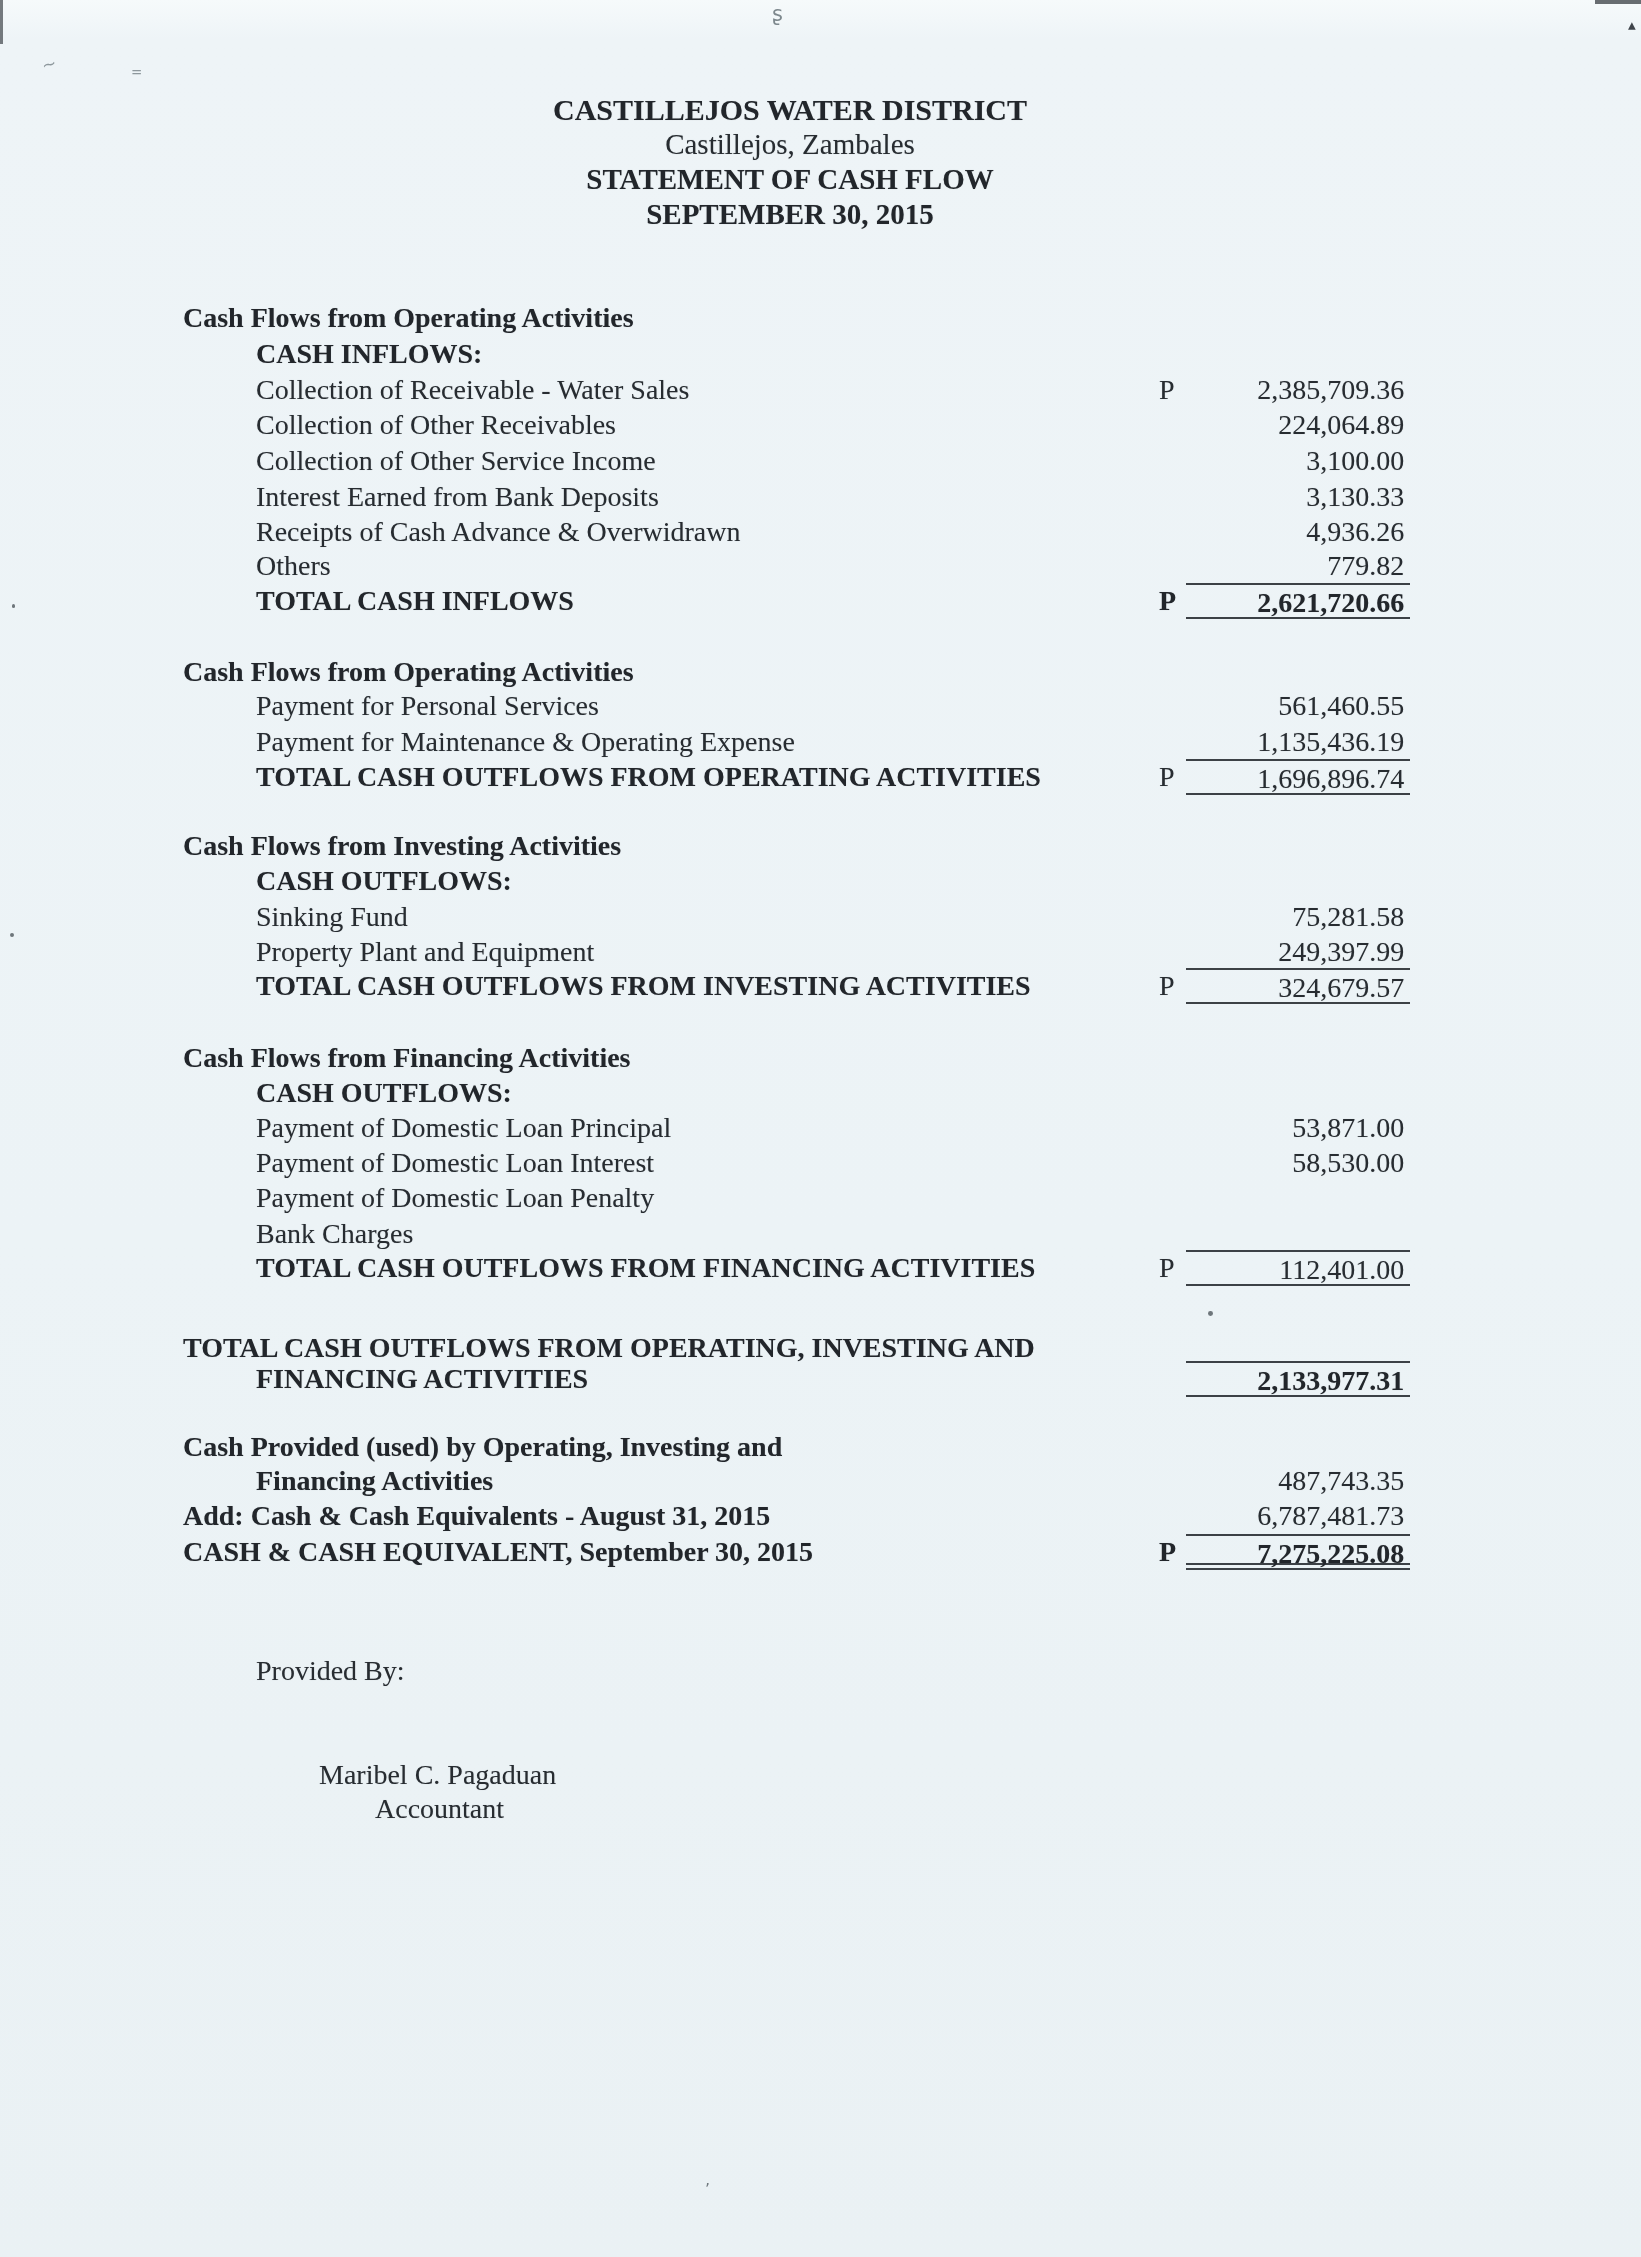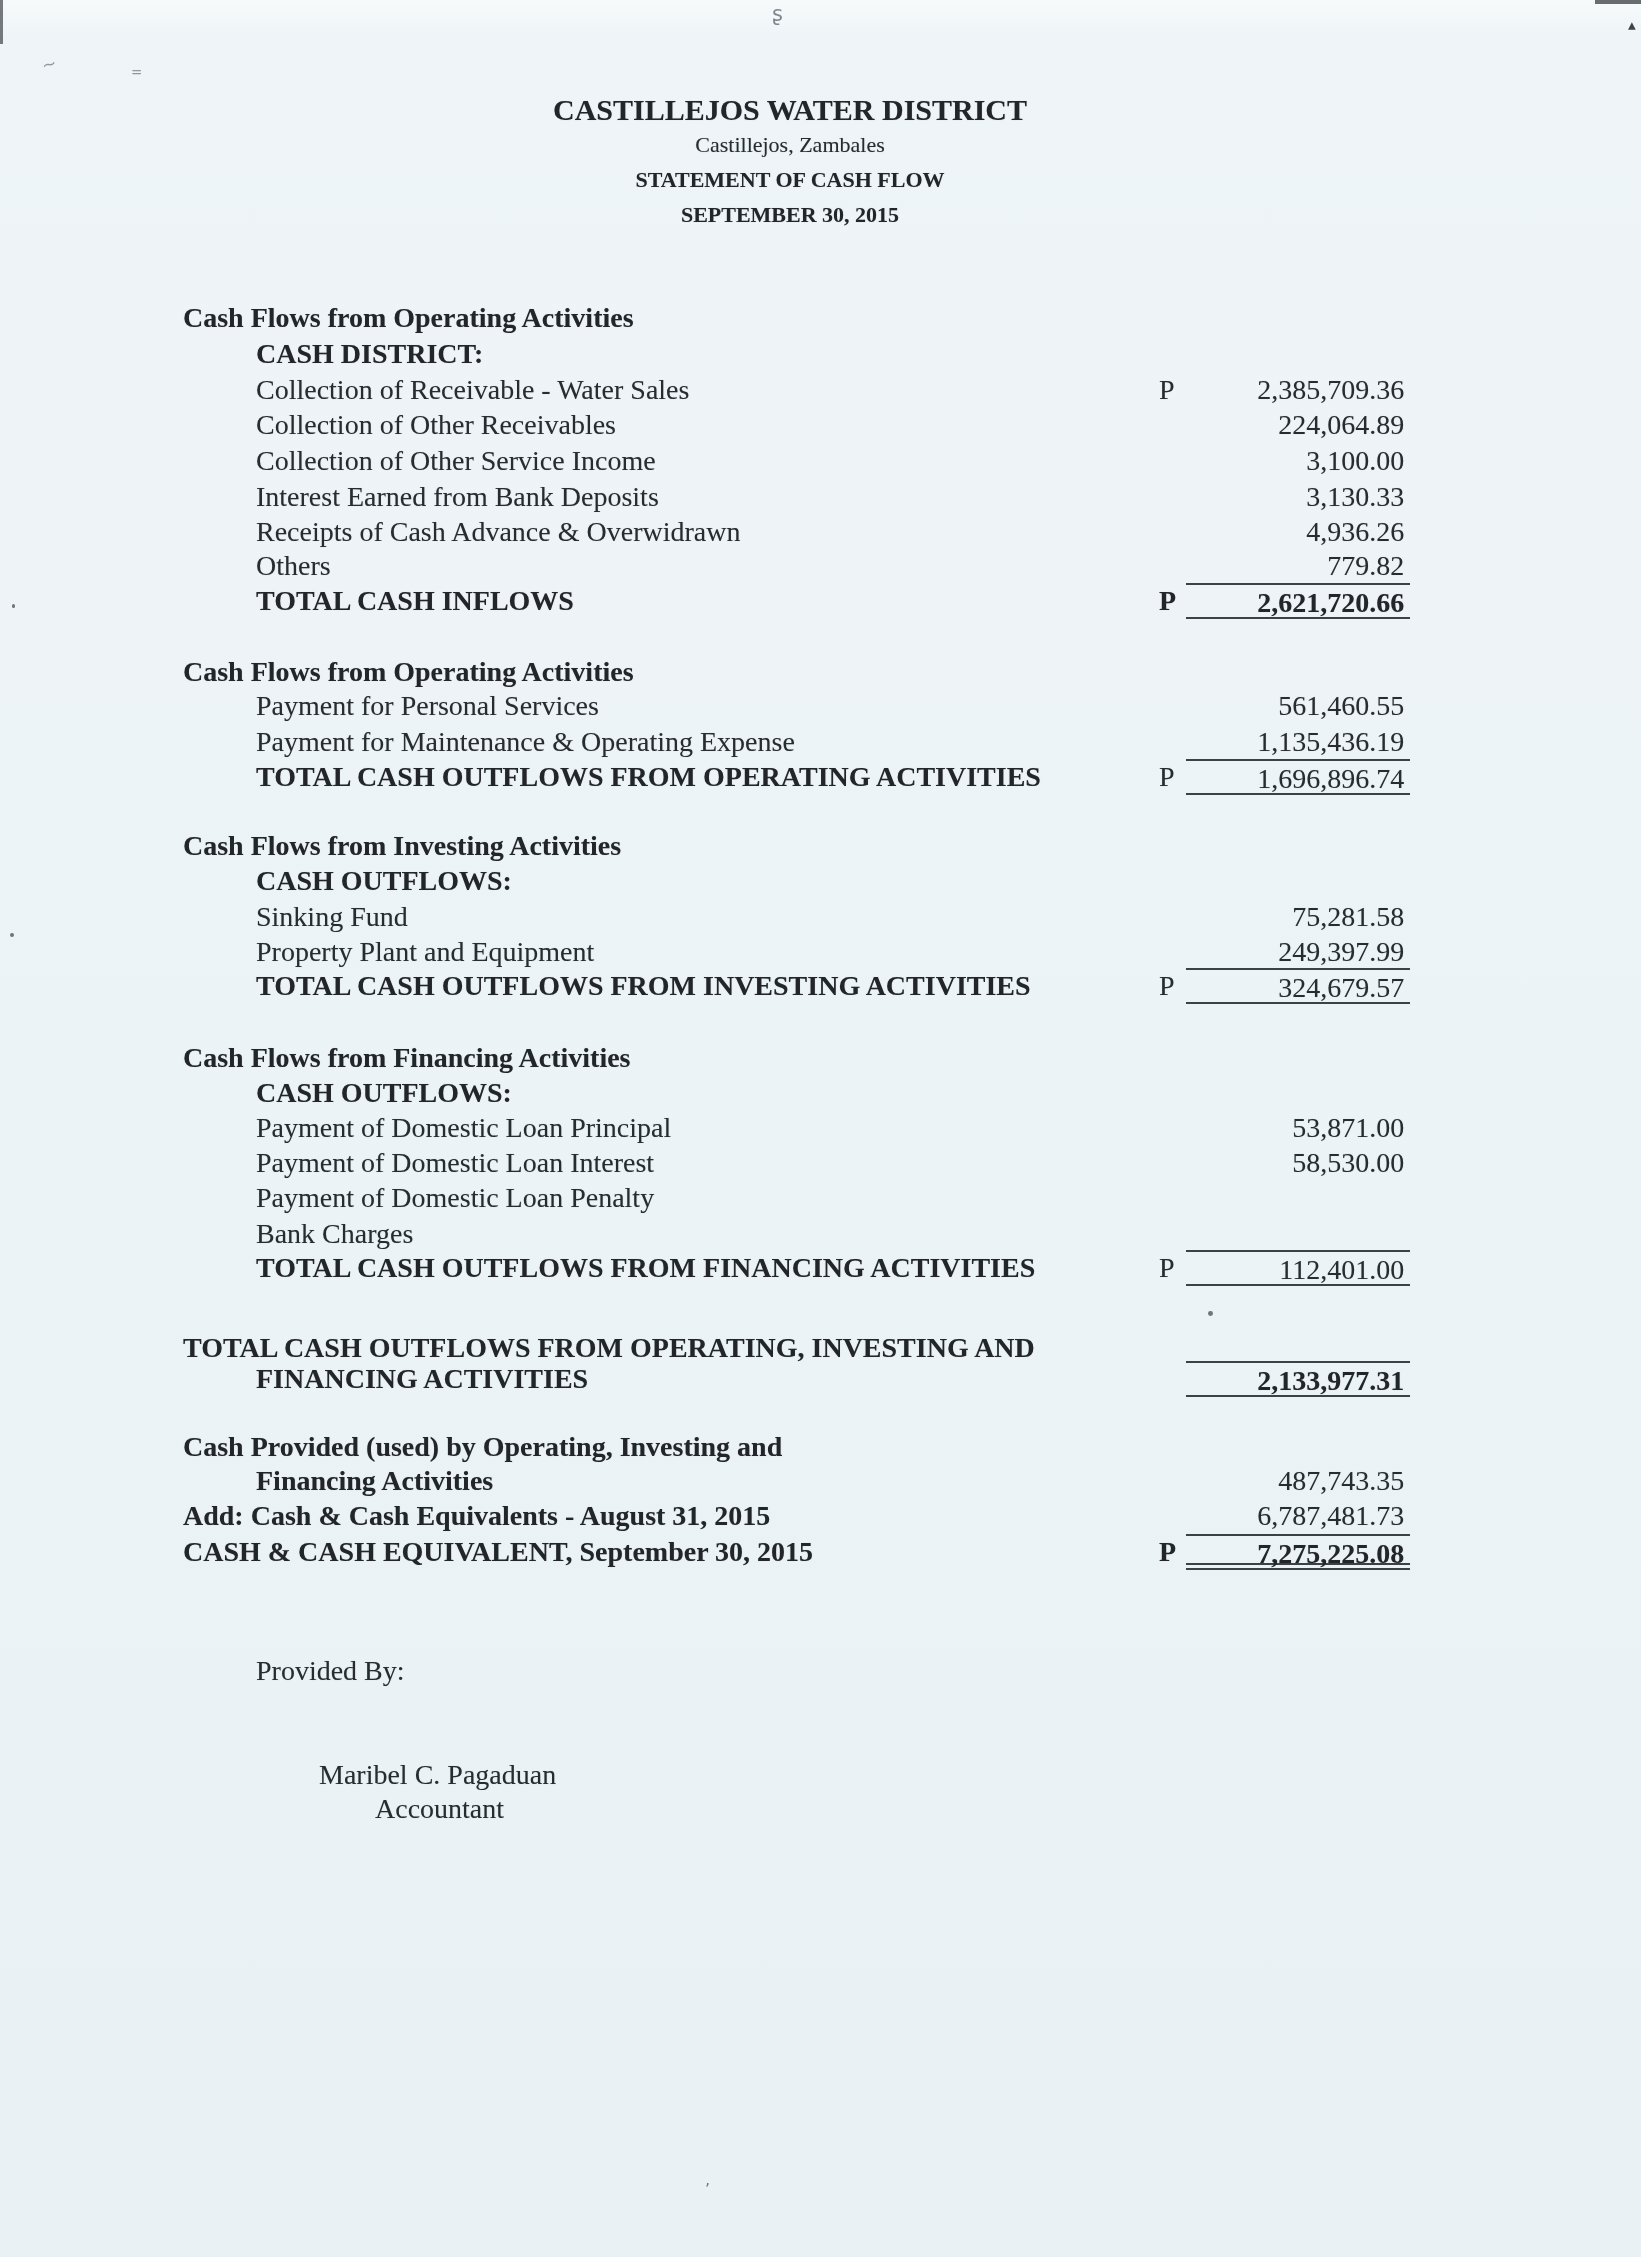--- a/index.html
+++ b/index.html
@@ -4,21 +4,21 @@
 <style>
   html,body { margin:0; padding:0; }
   body { width:1641px; height:2257px; background:#e7eef1; }
   .page {
     position:relative; width:1641px; height:2257px; overflow:hidden;
     background: linear-gradient(180deg, #f6fafb 0px, #eef4f7 39px, #ecf3f6 55%, #eaf1f4 100%);
     font-family:"Liberation Serif", serif;
     color:#272c31;
   }
   .hline { position:absolute; left:0; width:1580px; height:37px; line-height:37px;
-           text-align:center; font-size:22px; white-space:nowrap;
+           text-align:center; font-size:29px; white-space:nowrap;
            text-shadow:0 0 1px rgba(45,50,56,0.25); }
   .row { position:absolute; left:0; width:1464px; height:36px; line-height:36px;
          font-size:28px; white-space:nowrap; text-shadow:0 0 1px rgba(45,50,56,0.22); }
   .lbl { position:absolute; left:183px; }
   .ind { left:256px; }
   .ind2 { left:319px; }
   .ind3 { left:375px; }
   .b { font-weight:bold; color:#22262b; }
   .cur { position:absolute; left:1159px; }
   .amt { position:absolute; left:1186px; width:224px; height:36px;
@@ -51,21 +51,21 @@
 
   <div class="hline b" style="top:91px; font-size:30px;">CASTILLEJOS WATER DISTRICT</div>
   <div class="hline" style="top:126px;">Castillejos, Zambales</div>
   <div class="hline b" style="top:161px;">STATEMENT OF CASH FLOW</div>
   <div class="hline b" style="top:196px;">SEPTEMBER 30, 2015</div>
 
   <div class="row" style="top:300px;">
     <span class="lbl b">Cash Flows from Operating Activities</span>
   </div>
   <div class="row" style="top:336px;">
-    <span class="lbl ind b">CASH DISTRICT:</span>
+    <span class="lbl ind b">CASH INFLOWS:</span>
   </div>
   <div class="row" style="top:372px;">
     <span class="lbl ind">Collection of Receivable - Water Sales</span>
     <span class="cur">P</span>
     <span class="amt">2,385,709.36</span>
   </div>
   <div class="row" style="top:407px;">
     <span class="lbl ind">Collection of Other Receivables</span>
     <span class="amt">224,064.89</span>
   </div>

